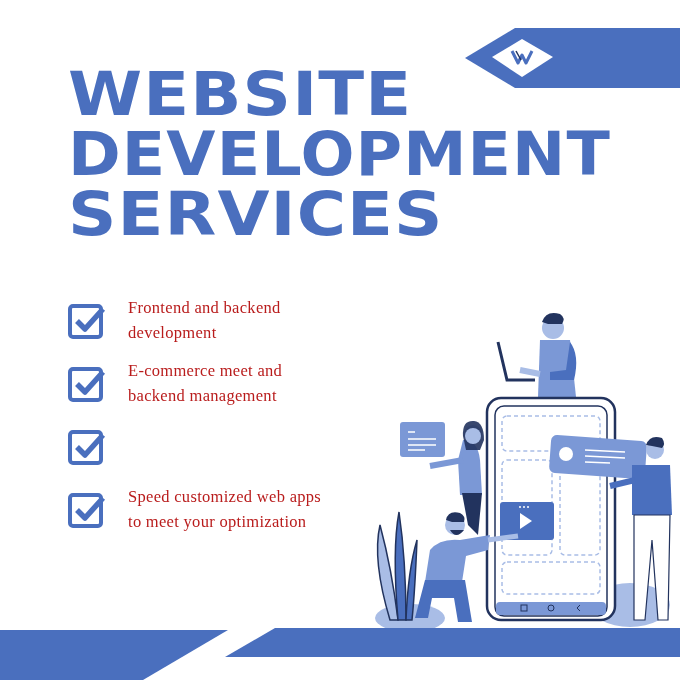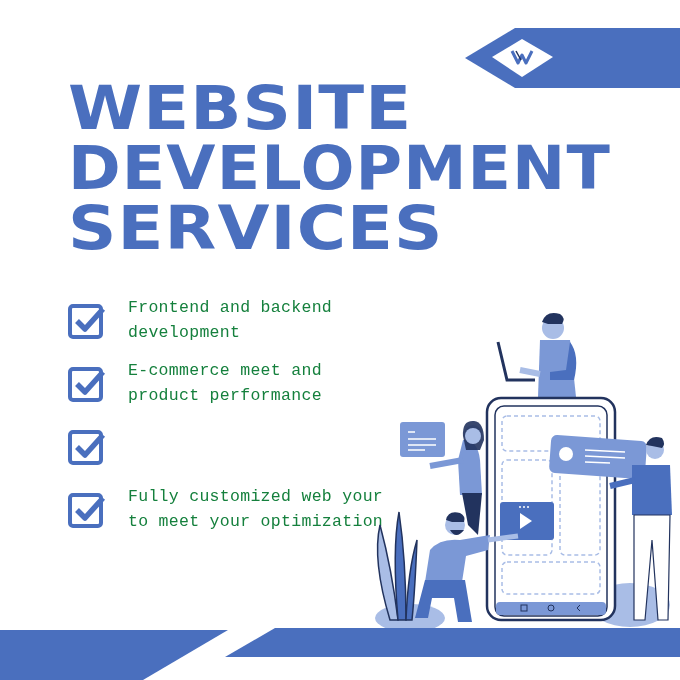--- a/index.html
+++ b/index.html
@@ -1,23 +1,23 @@
 <!DOCTYPE html>
 <html><head>
 <meta charset="utf-8">
 <style>
   html, body { margin:0; padding:0; }
   body { width:680px; height:680px; position:relative; overflow:hidden; background:#ffffff; font-family:"Liberation Sans", sans-serif; }
   .abs { position:absolute; }
-  .title { position:absolute; left:68px; top:64px; color:#4a6fbe; font-family:"DejaVu Sans", sans-serif; font-weight:bold; font-size:60px; line-height:60px; letter-spacing:1px;margin-top:14px; }
+  .title { position:absolute; left:68px; top:64px; color:#4a6fbe; font-family:"DejaVu Sans", sans-serif; font-weight:bold; font-size:60px; line-height:60px; letter-spacing:1px; }
   .title div { white-space:nowrap; transform-origin:left top; }
   .features { position:absolute; left:68px; top:295px; width:320px; }
   .feature { position:relative; height:63px; }
   .feature .check { position:absolute; left:0; top:6px; width:38px; height:38px; }
-  .feature .txt { position:absolute; left:60px; top:0; color:#15803d; font-family:Liberation Mono, monospace; font-size:16.5px; line-height:25px; letter-spacing:0.3px; }
+  .feature .txt { position:absolute; left:60px; top:0; color:#b91c1c; font-family:Liberation Serif, serif; font-size:16.5px; line-height:25px; letter-spacing:0.3px; }
 </style>
 </head>
 <body>
 
 <svg class="abs" style="left:460px;top:26px" width="220" height="64" viewBox="0 0 220 64">
   <polygon points="55,2 220,2 220,62 55,62 5,32" fill="#4a6fbe"></polygon>
   <polygon points="62,13 93,31 62,51 32,31" fill="#ffffff"></polygon>
 </svg>
 <div class="abs" style="left:507px;top:47px;width:30px;height:20px;">
   <svg width="30" height="20" viewBox="0 0 30 20">
@@ -43,36 +43,36 @@
       <div>development</div>
     </div>
   </div>
   <div class="feature">
     <svg class="check" viewBox="0 0 38 38">
       <rect x="2" y="5" width="31" height="31" rx="3" fill="none" stroke="#4a6fbe" stroke-width="4"></rect>
       <path d="M9,20 L17,28 L35,8" fill="none" stroke="#4a6fbe" stroke-width="5.5" stroke-linejoin="round"></path>
     </svg>
     <div class="txt">
       <div>E-commerce meet and</div>
-      <div>product performance</div>
+      <div>backend management</div>
     </div>
   </div>
   <div class="feature">
     <svg class="check" viewBox="0 0 38 38">
       <rect x="2" y="5" width="31" height="31" rx="3" fill="none" stroke="#4a6fbe" stroke-width="4"></rect>
       <path d="M9,20 L17,28 L35,8" fill="none" stroke="#4a6fbe" stroke-width="5.5" stroke-linejoin="round"></path>
     </svg>
   </div>
   <div class="feature">
     <svg class="check" viewBox="0 0 38 38">
       <rect x="2" y="5" width="31" height="31" rx="3" fill="none" stroke="#4a6fbe" stroke-width="4"></rect>
       <path d="M9,20 L17,28 L35,8" fill="none" stroke="#4a6fbe" stroke-width="5.5" stroke-linejoin="round"></path>
     </svg>
     <div class="txt">
-      <div>Fully customized web your</div>
+      <div>Speed customized web apps</div>
       <div>to meet your optimization</div>
     </div>
   </div>
 </div>
 
 <svg class="abs" style="left:370px;top:300px" width="310" height="335" viewBox="0 0 310 335">
 
   <ellipse cx="40" cy="318" rx="35" ry="14" fill="#a9bde6"></ellipse>
   <ellipse cx="260" cy="305" rx="40" ry="22" fill="#a9bde6"></ellipse>
 

